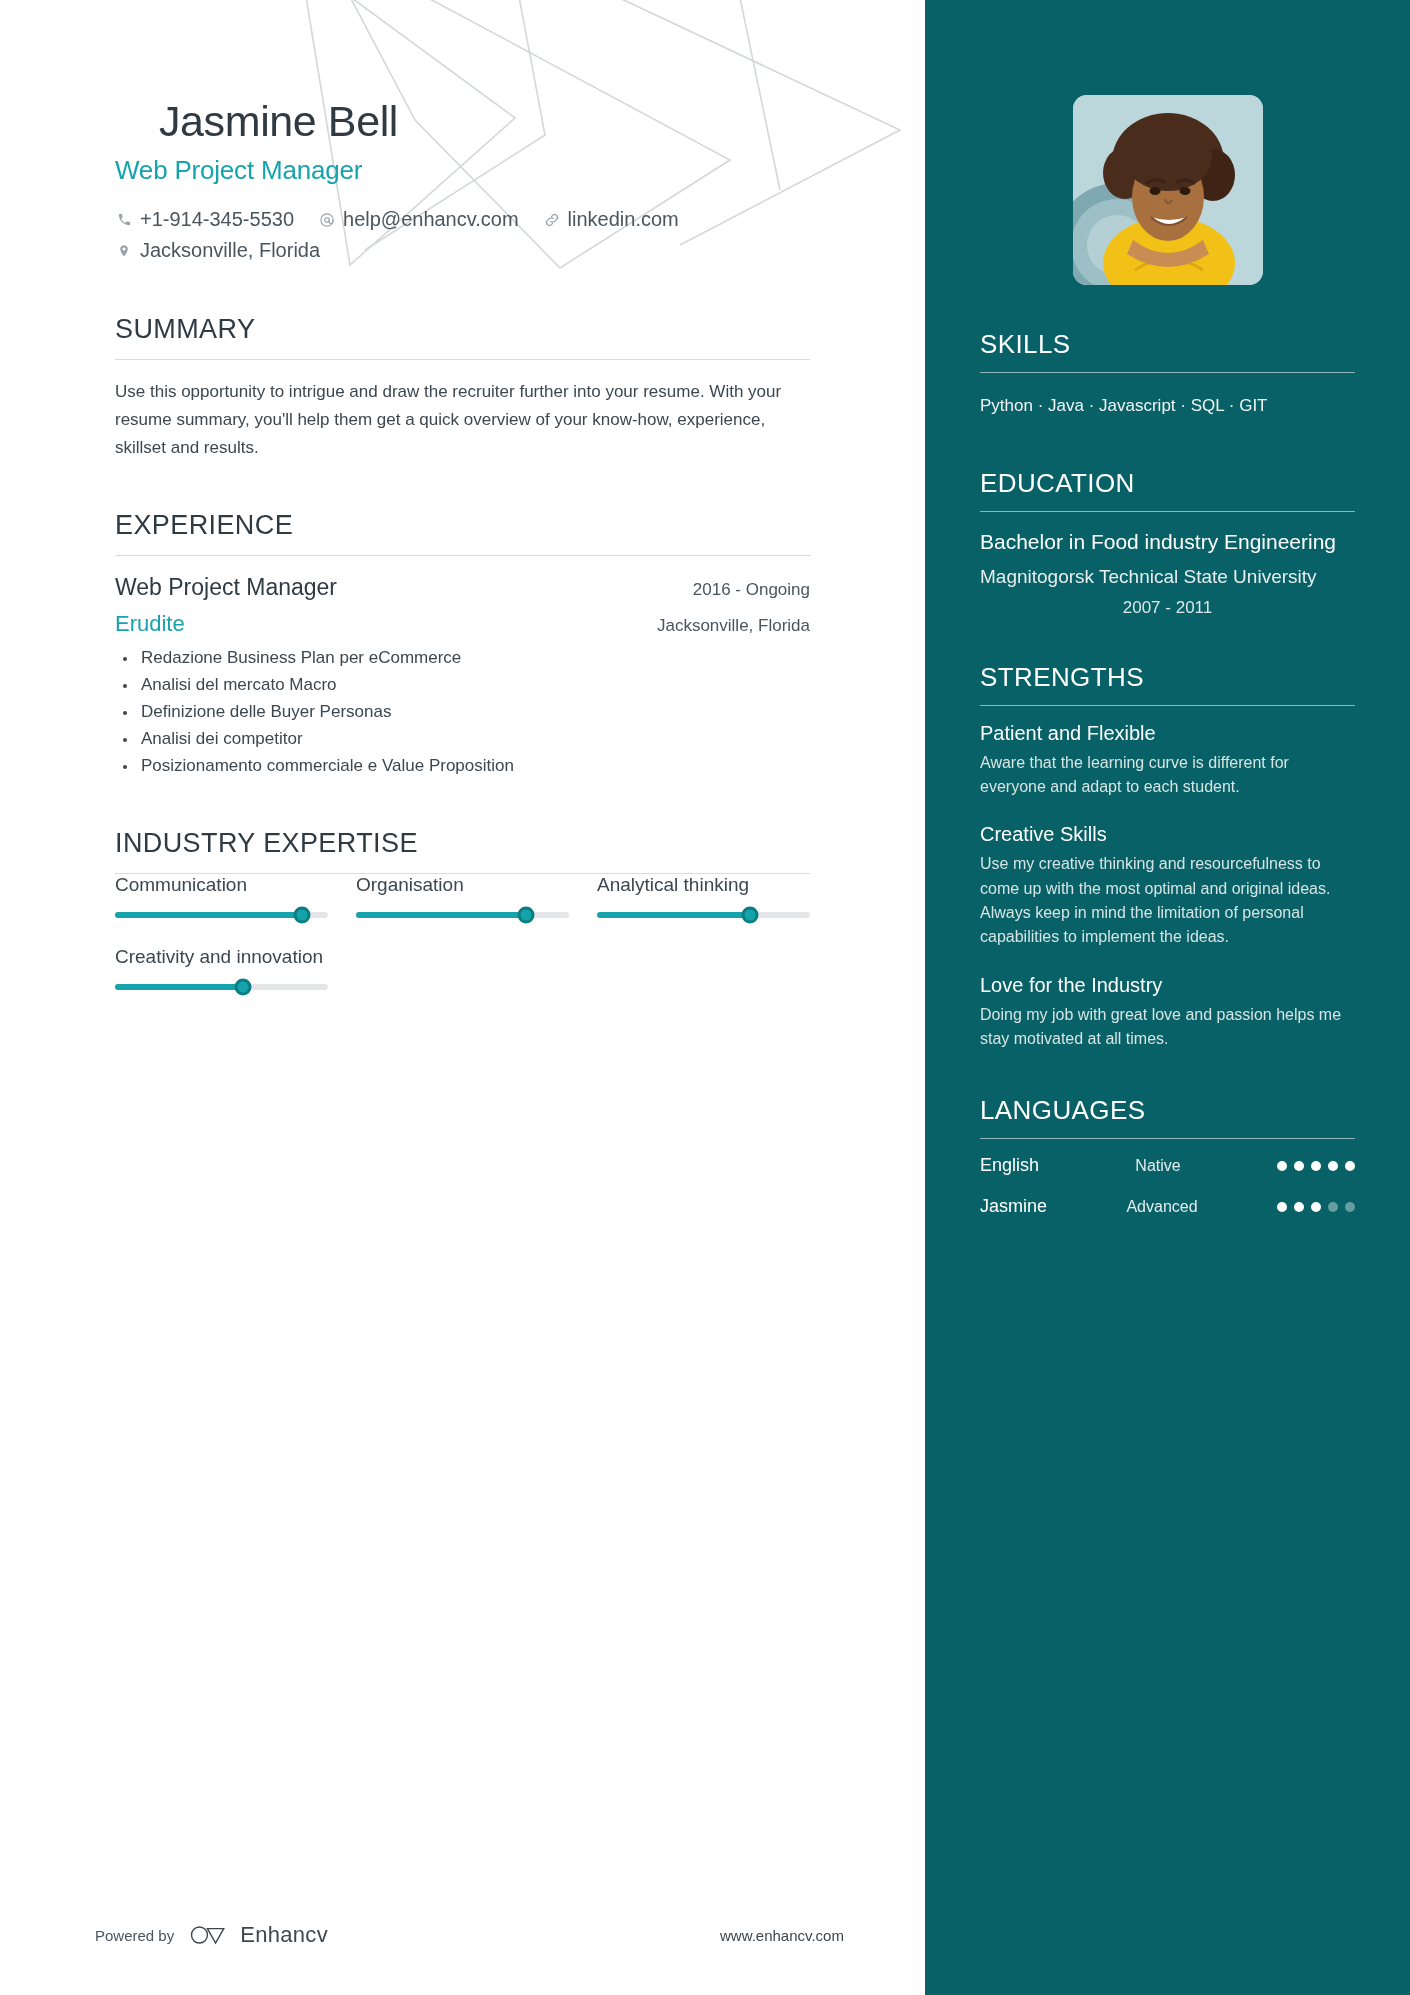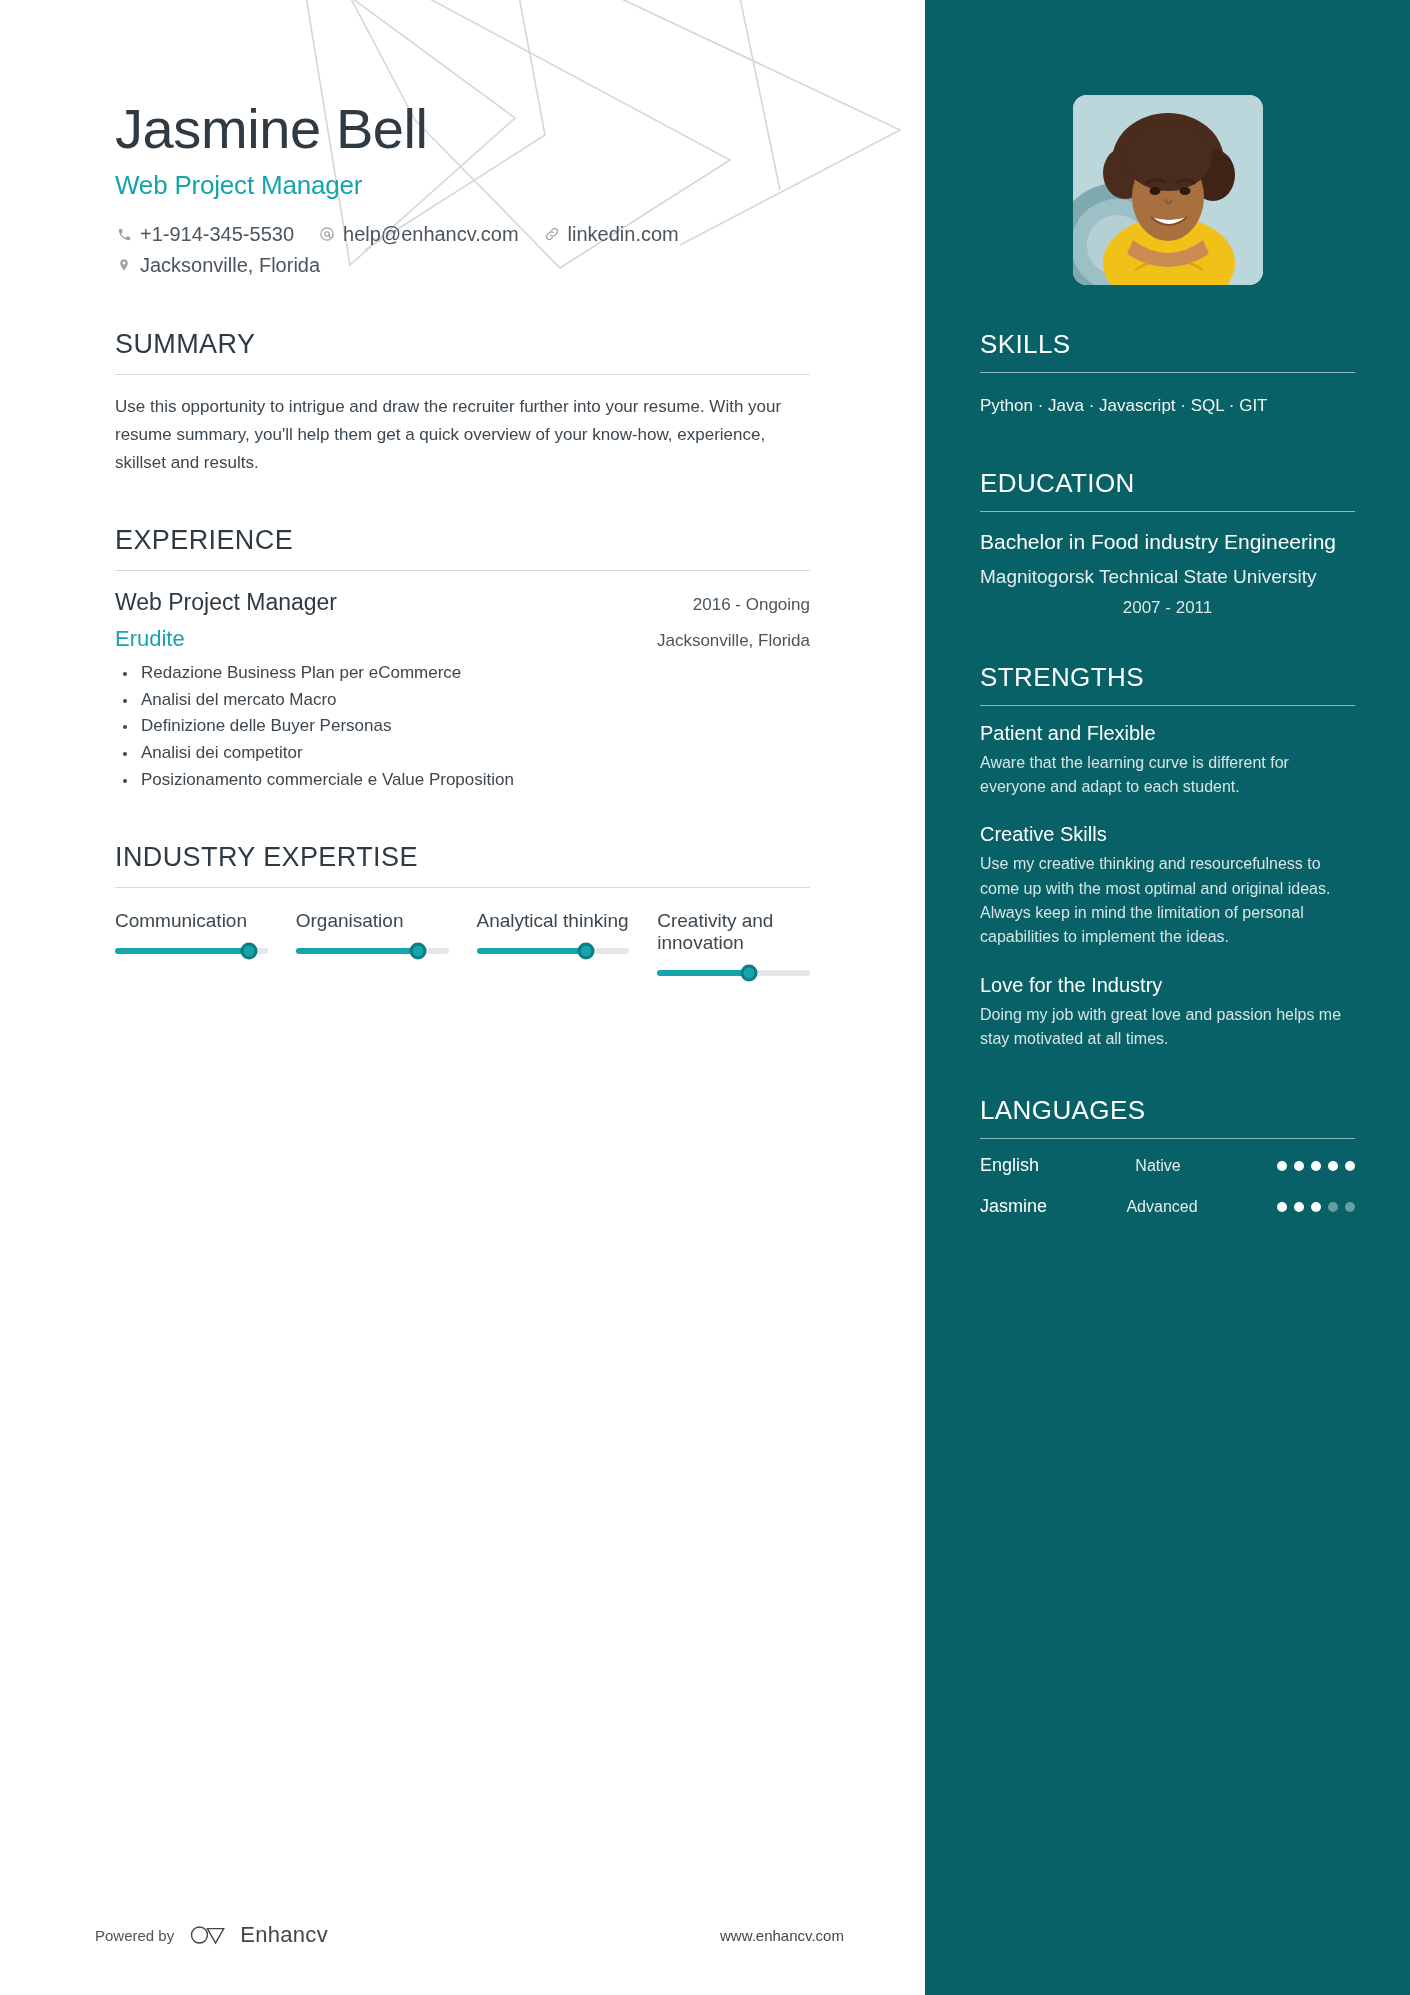--- a/index.html
+++ b/index.html
@@ -44,25 +44,26 @@
     top: 0; left: 0;
     width: 925px;
     height: 1995px;
     z-index: 2;
     padding: 0 115px 0 115px;
   }
 
   
   .name {
     margin-top: 98px;
-    font-size: 56px;
+    font-size: 43px;
     font-weight: 400;
     color: #2f3a43;
     letter-spacing: -0.4px;
     line-height: 1.1;
+    margin-left: 44px;
   }
   .role {
     margin-top: 10px;
     font-size: 26px;
     font-weight: 400;
     color: #17a3ab;
     letter-spacing: -0.2px;
   }
   .contacts {
     margin-top: 18px;
@@ -152,24 +153,23 @@
     position: absolute;
     left: 8px; top: 12px;
     width: 4px; height: 4px;
     border-radius: 50%;
     background: #3d474f;
   }
 
   
   .skills-grid {
     display: grid;
-    grid-template-columns: 1fr 1fr 1fr 1fr;
+    grid-template-columns: 1fr 1fr 1fr;
     column-gap: 60px;
     row-gap: 34px;
-    margin-top: 22px;
     gap: 28px;
   }
   .slider-label {
     font-size: 19px;
     color: #3d474f;
     margin-bottom: 16px;
   }
   .slider-track {
     position: relative;
     height: 6px;

